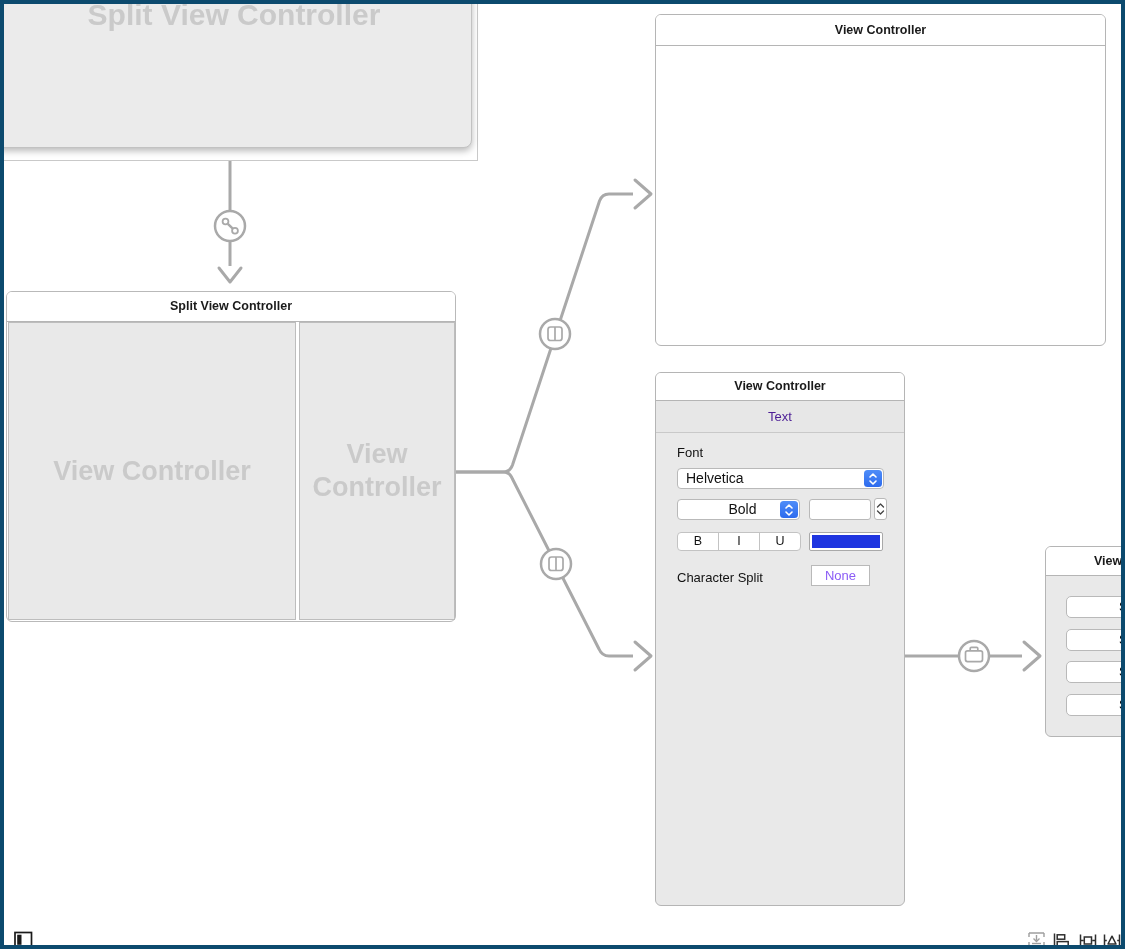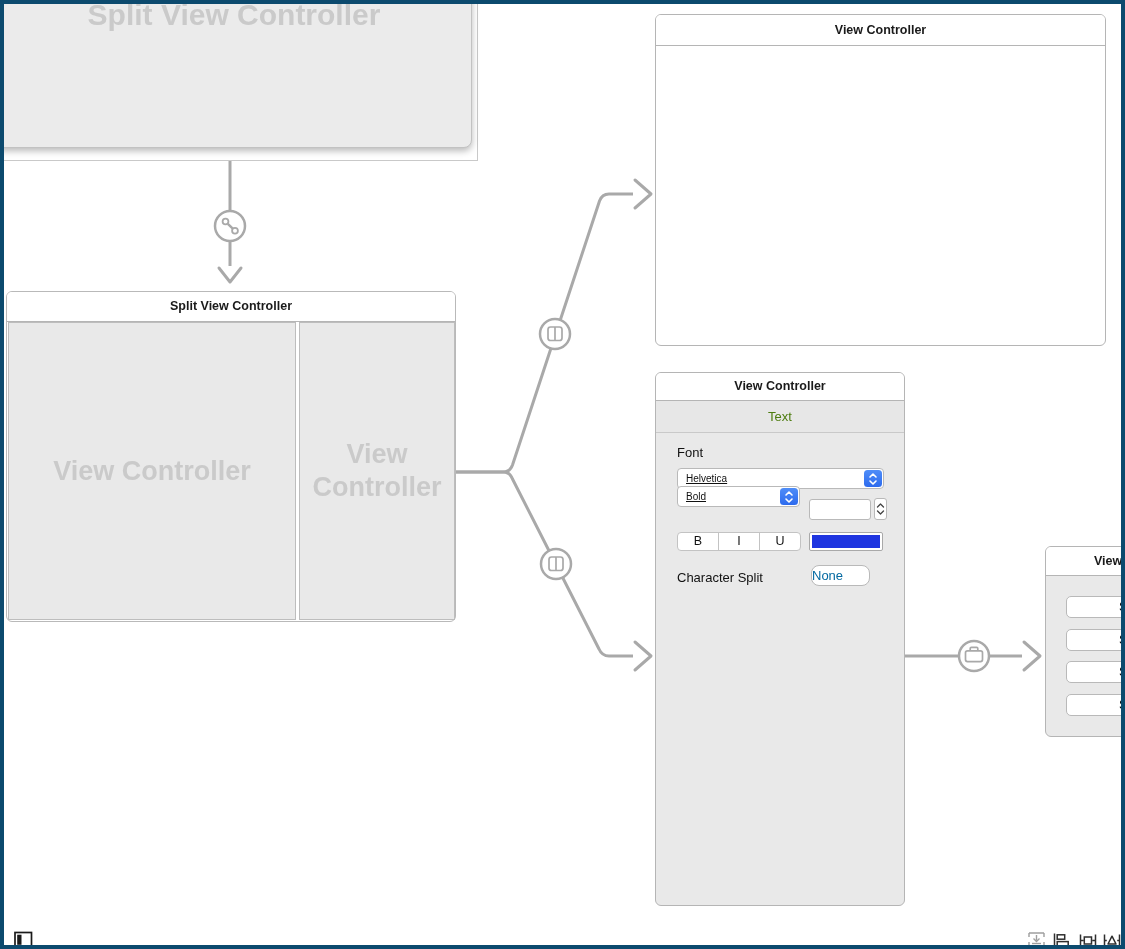--- a/index.html
+++ b/index.html
@@ -28,41 +28,41 @@
   #sceneB-pane-left{left:1px;width:288px;}
   #sceneB-pane-right{left:292px;width:156px;}
   #sceneB-pane-left .placeholder-label{font-size:27px;}
   #sceneB-pane-right .placeholder-label{font-size:27px;line-height:33px;}
   
   #sceneC{left:651px;top:10px;width:451px;height:332px;}
   #sceneC .scene-title{height:30px;line-height:30px;}
   
   #sceneD{left:651px;top:368px;width:250px;height:534px;background:#e9e9e9;}
   #sceneD .scene-title{height:27px;line-height:27px;}
-  #sceneD-text-row{height:31px;line-height:31px;text-align:center;font-size:13px;color:#4d7c0f;
+  #sceneD-text-row{height:31px;line-height:31px;text-align:center;font-size:13px;color:#4c1d95;
     background:#e7e7e7;border-bottom:1px solid #c9c9c9;}
   #sceneD-controls{position:absolute;left:0;top:59px;right:0;bottom:0;}
   .ctl-label{position:absolute;font-size:13px;color:#111;}
   .popup{position:absolute;height:21px;background:#fff;border:1px solid #b9b9b9;border-radius:4px;box-sizing:border-box;
-    font-size:10px;line-height:19px;color:#111;padding-left:8px;text-decoration:underline;}
+    font-size:14px;line-height:19px;color:#111;padding-left:8px;}
   .popup-cap{position:absolute;right:1px;top:1px;width:18px;height:17px;border-radius:3.5px;
     background:linear-gradient(#4f8df8,#2d6bee);display:flex;align-items:center;justify-content:center;}
   .field{position:absolute;background:#fff;border:1px solid #b9b9b9;border-radius:3px;box-sizing:border-box;
     font-size:13px;padding:0 4px;font-family:"Liberation Sans",sans-serif;}
   .stepper{position:absolute;width:13px;height:22px;background:#fff;border:1px solid #b9b9b9;border-radius:3px;
     box-sizing:border-box;display:flex;align-items:center;justify-content:center;}
   .segmented{position:absolute;height:19px;background:#fff;border:1px solid #c3c3c3;border-radius:4px;
     box-sizing:border-box;display:flex;}
   .segment{flex:1;text-align:center;font-size:12.5px;line-height:17px;color:#111;border-right:1px solid #c3c3c3;}
   .segment:last-child{border-right:none;}
   .colorwell{position:absolute;height:19px;background:#fff;border:1px solid #a9a9a9;border-radius:2px;
     box-sizing:border-box;padding:2px;}
   .colorwell-fill{width:100%;height:100%;}
-  .mac-button{position:absolute;height:21px;background:#fff;border:1px solid #b9b9b9;border-radius:8px;
-    box-sizing:border-box;font-size:13px;line-height:19px;color:#0369a1;}
+  .mac-button{position:absolute;height:21px;background:#fff;border:1px solid #b9b9b9;border-radius:0;
+    box-sizing:border-box;text-align:center;font-size:13px;line-height:19px;color:#8b5cf6;}
   
   #sceneE{left:1041px;top:542px;width:120px;height:191px;background:#e9e9e9;border-radius:6px 0 0 6px;}
   #sceneE .scene-title{height:28px;line-height:28px;border-radius:5px 0 0 0;text-align:left;padding-left:48px;}
   .sceneE-btn{position:absolute;left:20px;width:96px;height:22px;background:#fff;border:1px solid #b9b9b9;
     border-radius:5px;box-sizing:border-box;font-size:13px;line-height:20px;padding-left:52px;overflow:hidden;white-space:nowrap;}
   
   #connectors{position:absolute;left:0;top:0;width:1125px;height:949px;}
   
   .bbar-icon{position:absolute;}
 </style>
@@ -139,21 +139,21 @@
 
       <div class="popup" style="left:21px;top:36px;width:207px;">
         <span>Helvetica</span>
         <span class="popup-cap">
           <svg width="10" height="14" viewBox="0 0 10 14">
             <path d="M2,5 L5,2 L8,5 M2,9 L5,12 L8,9" stroke="#fff" stroke-width="1.6" fill="none" stroke-linecap="round" stroke-linejoin="round"></path>
           </svg>
         </span>
       </div>
 
-      <div class="popup" style="left:21px;top:54px;width:123px;">
+      <div class="popup" style="left:21px;top:67px;width:123px;text-align:center;">
         <span>Bold</span>
         <span class="popup-cap">
           <svg width="10" height="14" viewBox="0 0 10 14">
             <path d="M2,5 L5,2 L8,5 M2,9 L5,12 L8,9" stroke="#fff" stroke-width="1.6" fill="none" stroke-linecap="round" stroke-linejoin="round"></path>
           </svg>
         </span>
       </div>
 
       <input class="field" style="left: 153px; top: 67px; width: 62px; height: 21px;" value="">
 

